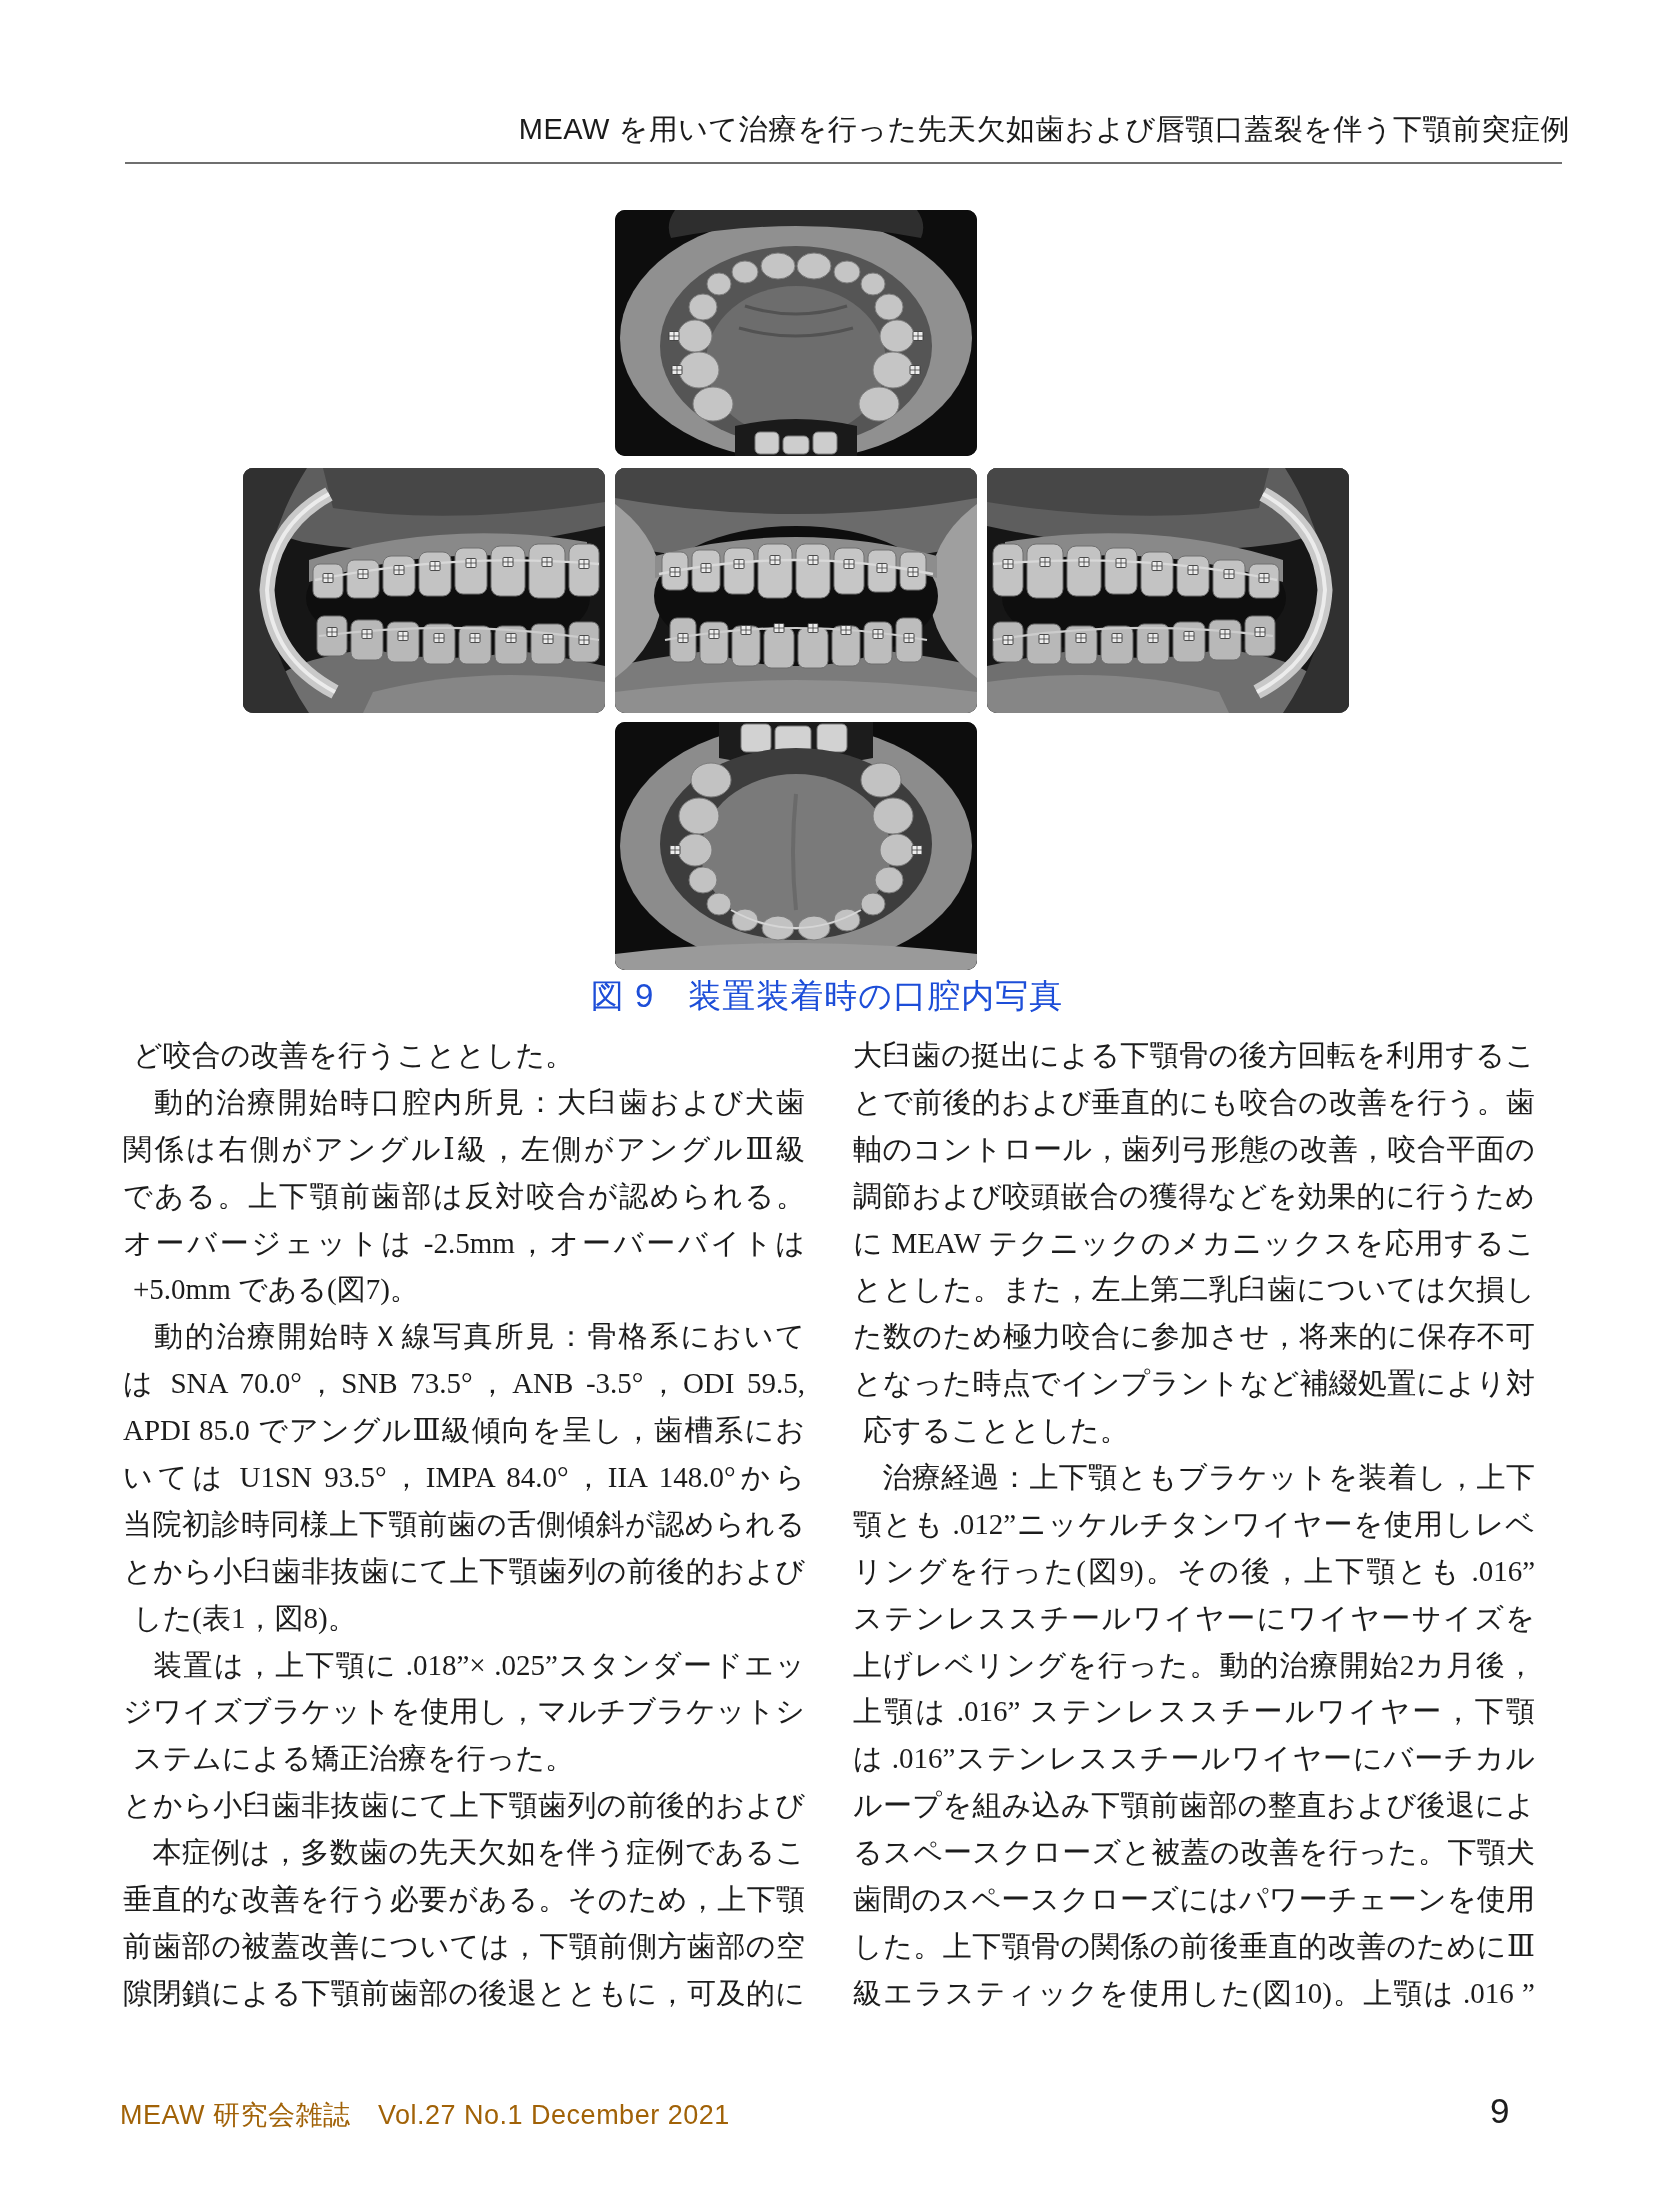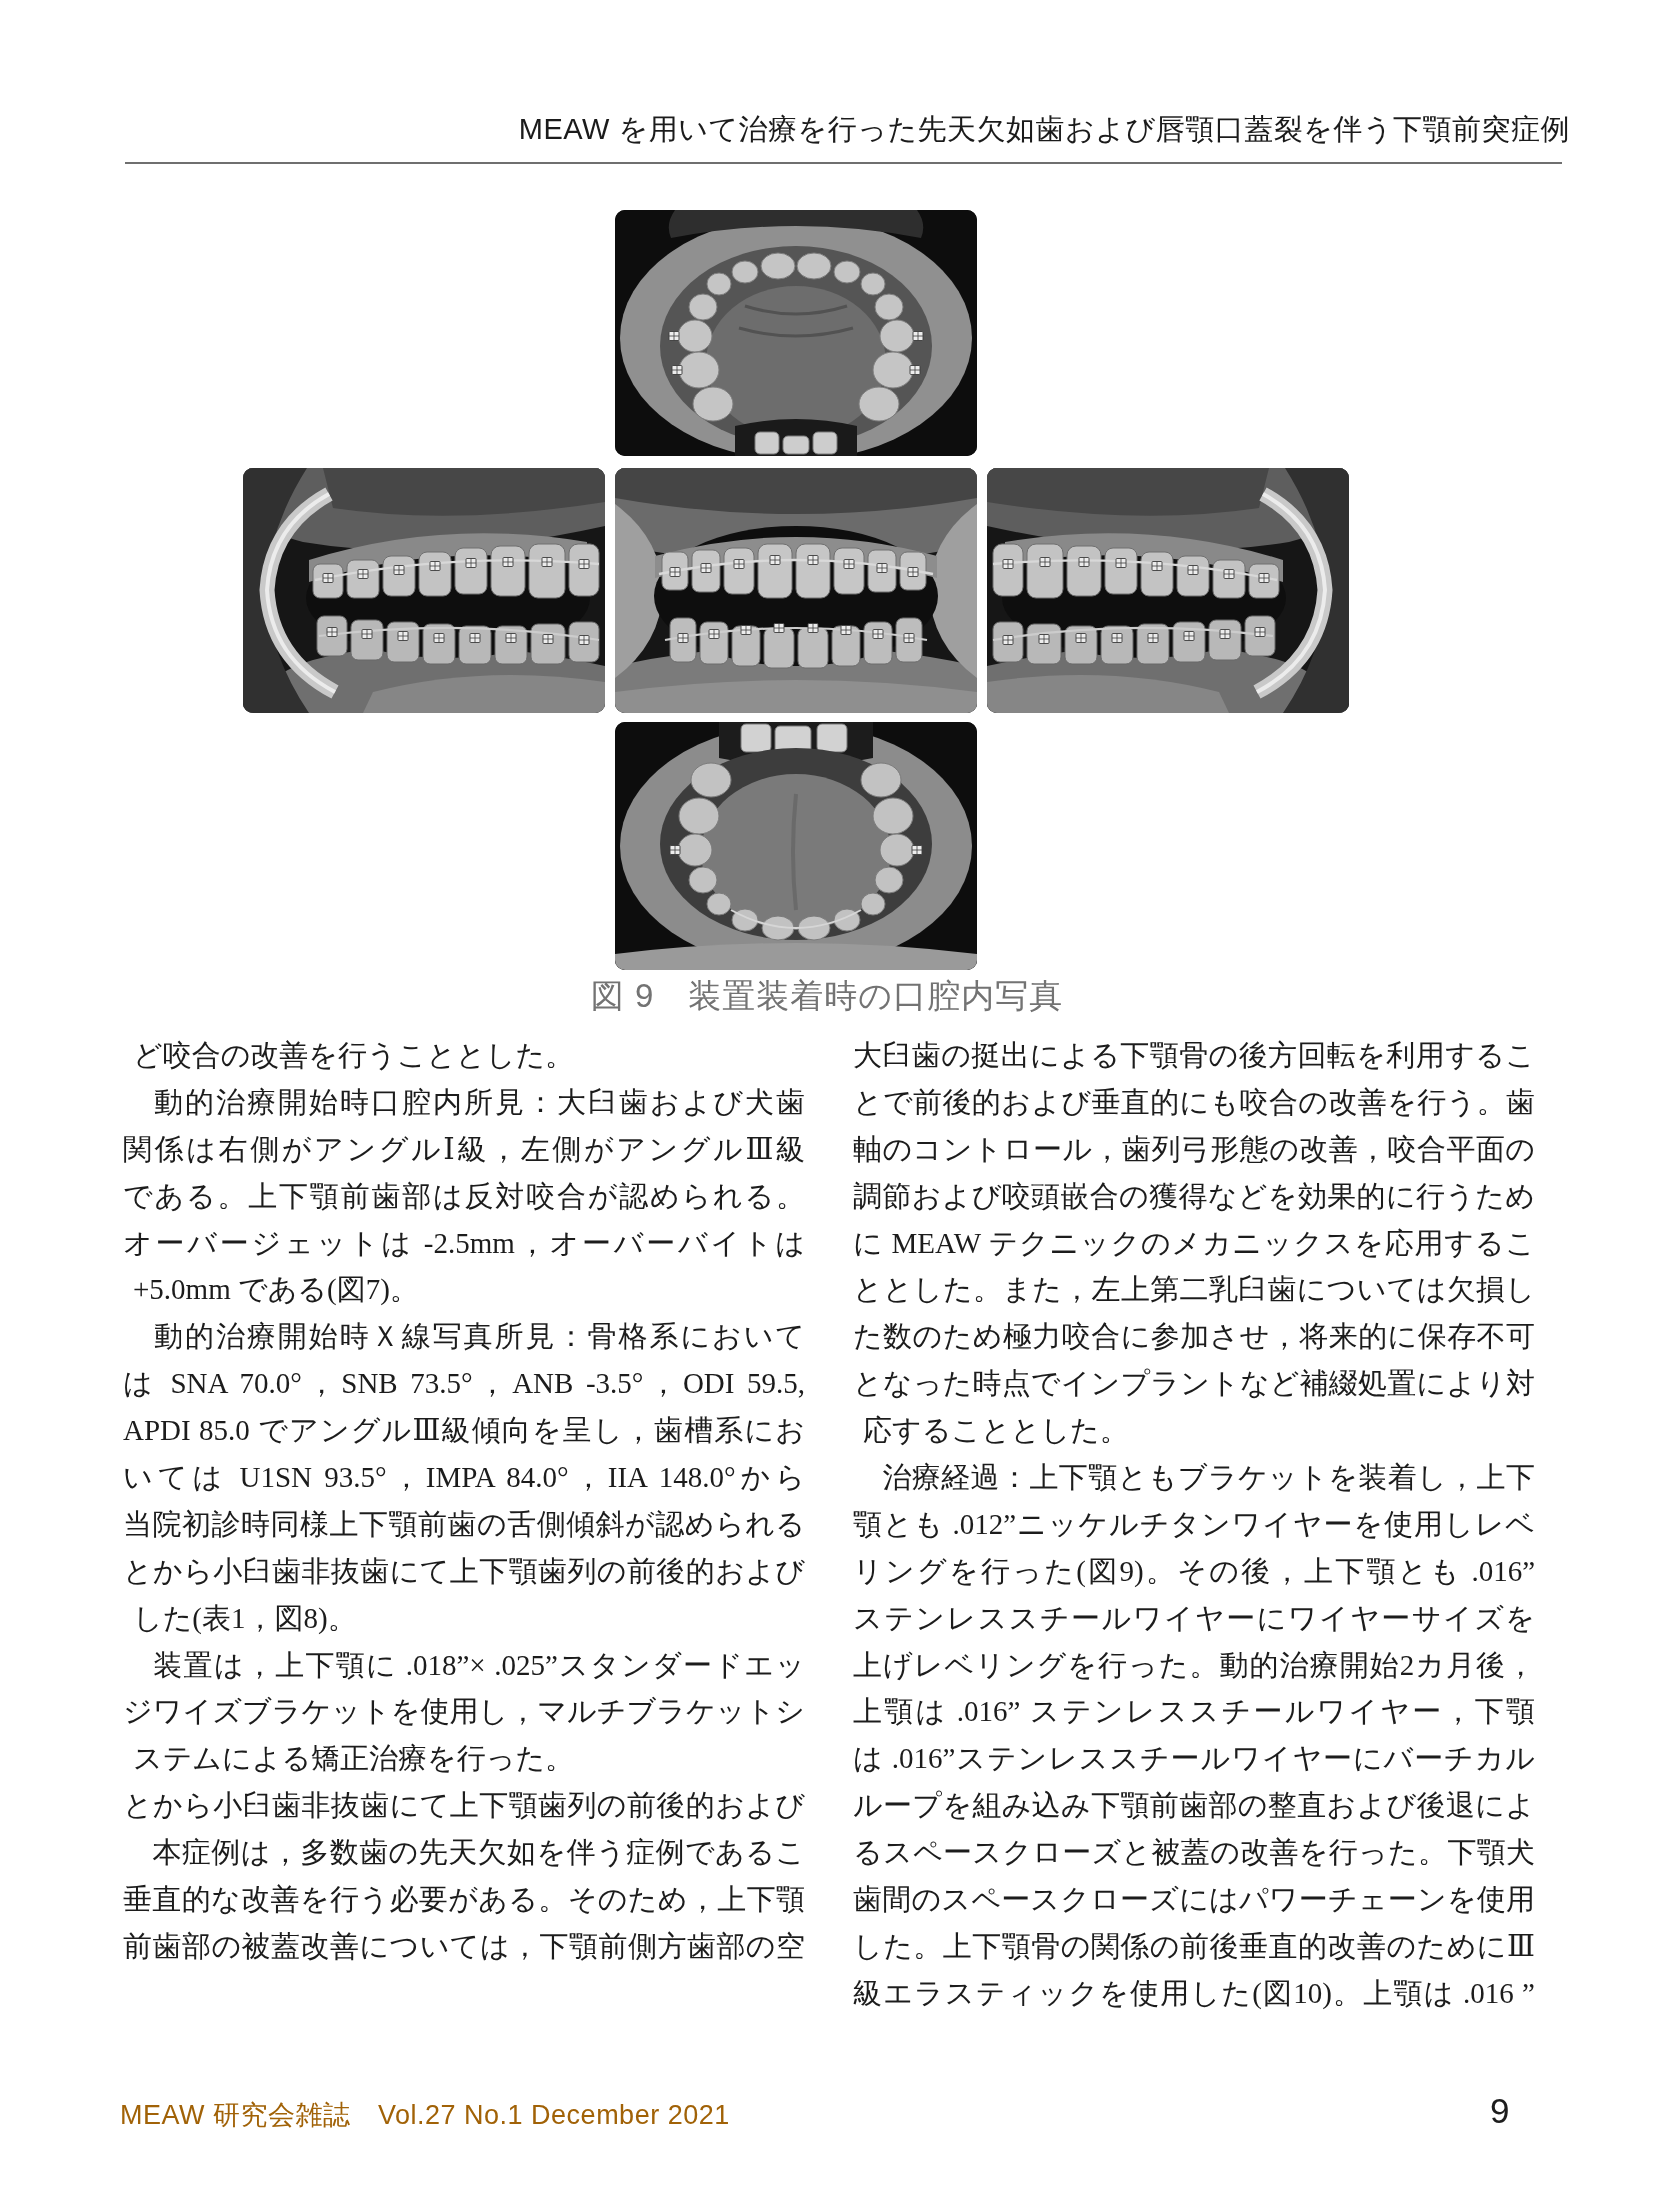--- a/index.html
+++ b/index.html
@@ -22,21 +22,21 @@
   }
   .photo svg { display:block; width:100%; height:100%; }
   .ph-top        { left:615px; top:210px; width:362px; height:246px; }
   .ph-mid-left   { left:243px; top:468px; width:362px; height:245px; }
   .ph-mid-center { left:615px; top:468px; width:362px; height:245px; }
   .ph-mid-right  { left:987px; top:468px; width:362px; height:245px; }
   .ph-bottom     { left:615px; top:722px; width:362px; height:248px; }
   .fig-caption {
     position:absolute; left:0; top:974px; width:1654px; text-align:center;
     font-family:"Liberation Sans","DejaVu Sans",sans-serif;
-    font-size:33px; font-weight:500; color:#737373; letter-spacing:1px;
+    font-size:33px; font-weight:500; color:#1d4ed8; letter-spacing:1px;
   }
   .col { position:absolute; top:1032px; width:682px; }
   .col-left  { left:123px; }
   .col-right { left:853px; }
   .line {
     height:46.9px; line-height:46.9px; font-size:29px; color:#1c1c1c;
     text-align:justify; text-align-last:justify; overflow:visible;
   }
   .line.end { text-align-last:left;margin-left:10px; }
   .footer-journal {
@@ -274,20 +274,21 @@
       <div class="line">当院初診時同様上下顎前歯の舌側傾斜が認められる</div>
       <div class="line">とから小臼歯非抜歯にて上下顎歯列の前後的および</div>
       <div class="line end">した(表1，図8)。</div>
       <div class="line">　装置は，上下顎に .018”× .025”スタンダードエッ</div>
       <div class="line">ジワイズブラケットを使用し，マルチブラケットシ</div>
       <div class="line end">ステムによる矯正治療を行った。</div>
       <div class="line">とから小臼歯非抜歯にて上下顎歯列の前後的および</div>
       <div class="line">　本症例は，多数歯の先天欠如を伴う症例であるこ</div>
       <div class="line">垂直的な改善を行う必要がある。そのため，上下顎</div>
       <div class="line">前歯部の被蓋改善については，下顎前側方歯部の空</div>
+      <div class="line">隙閉鎖による下顎前歯部の後退とともに，可及的に</div>
     </div>
 
   <div class="col col-right">
       <div class="line">大臼歯の挺出による下顎骨の後方回転を利用するこ</div>
       <div class="line">とで前後的および垂直的にも咬合の改善を行う。歯</div>
       <div class="line">軸のコントロール，歯列弓形態の改善，咬合平面の</div>
       <div class="line">調節および咬頭嵌合の獲得などを効果的に行うため</div>
       <div class="line">に MEAW テクニックのメカニックスを応用するこ</div>
       <div class="line">ととした。また，左上第二乳臼歯については欠損し</div>
       <div class="line">た数のため極力咬合に参加させ，将来的に保存不可</div>

